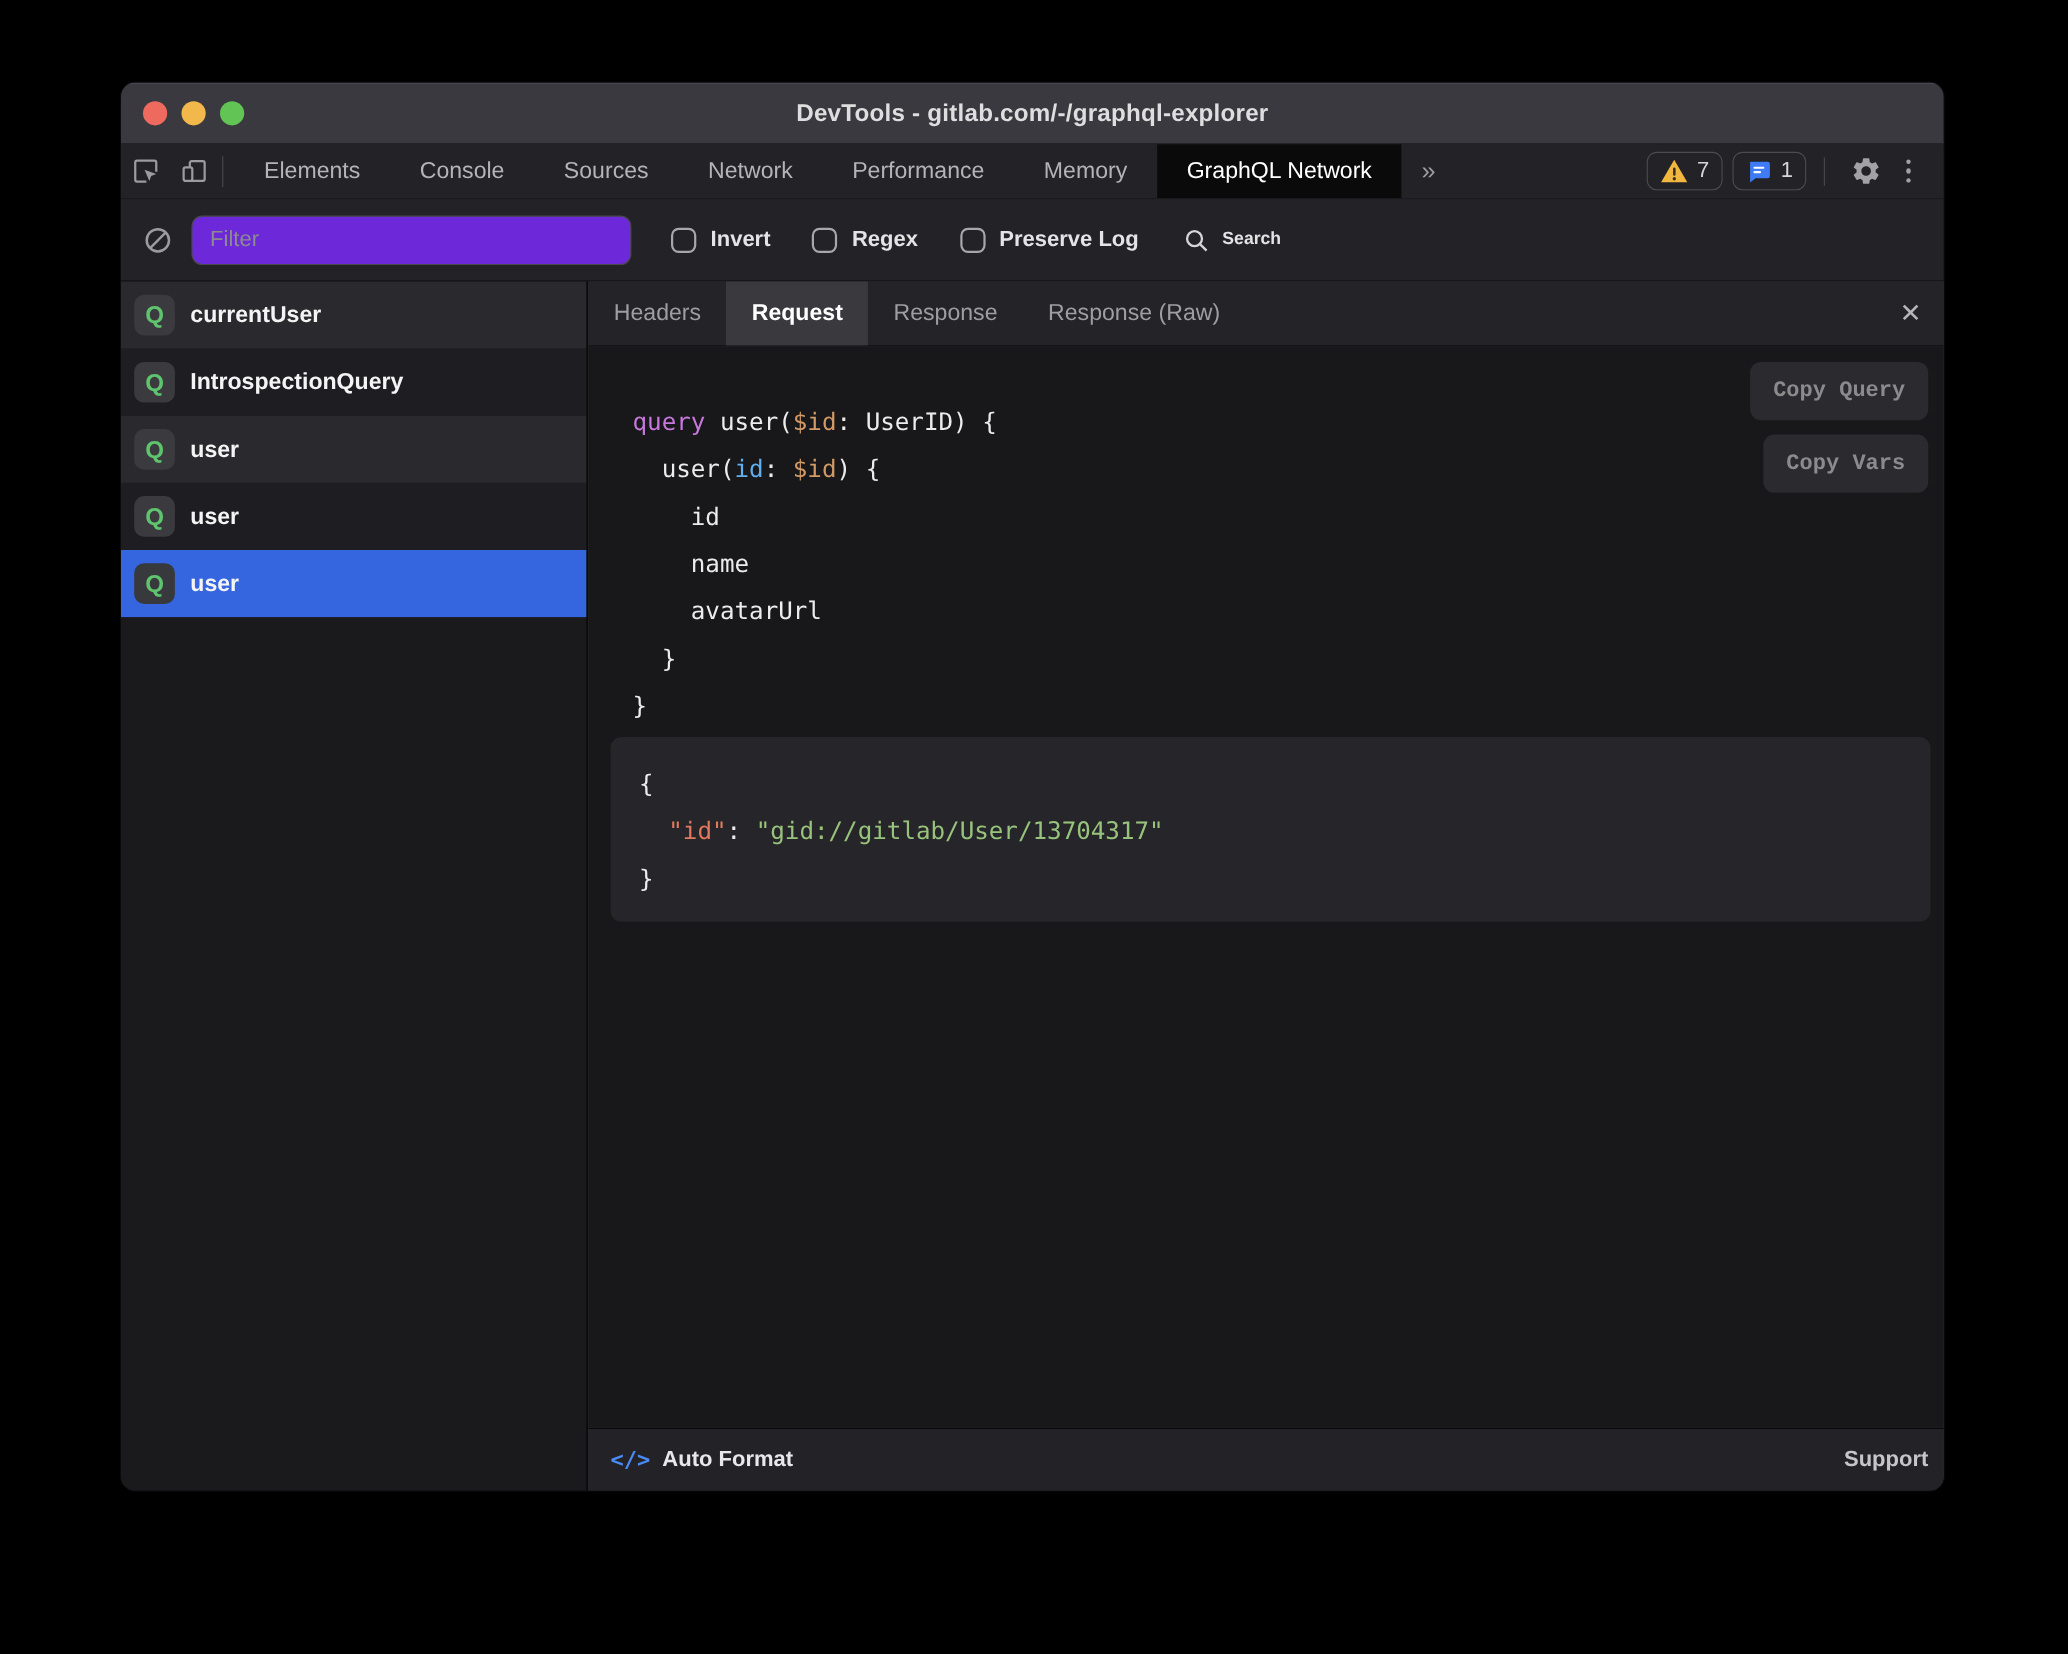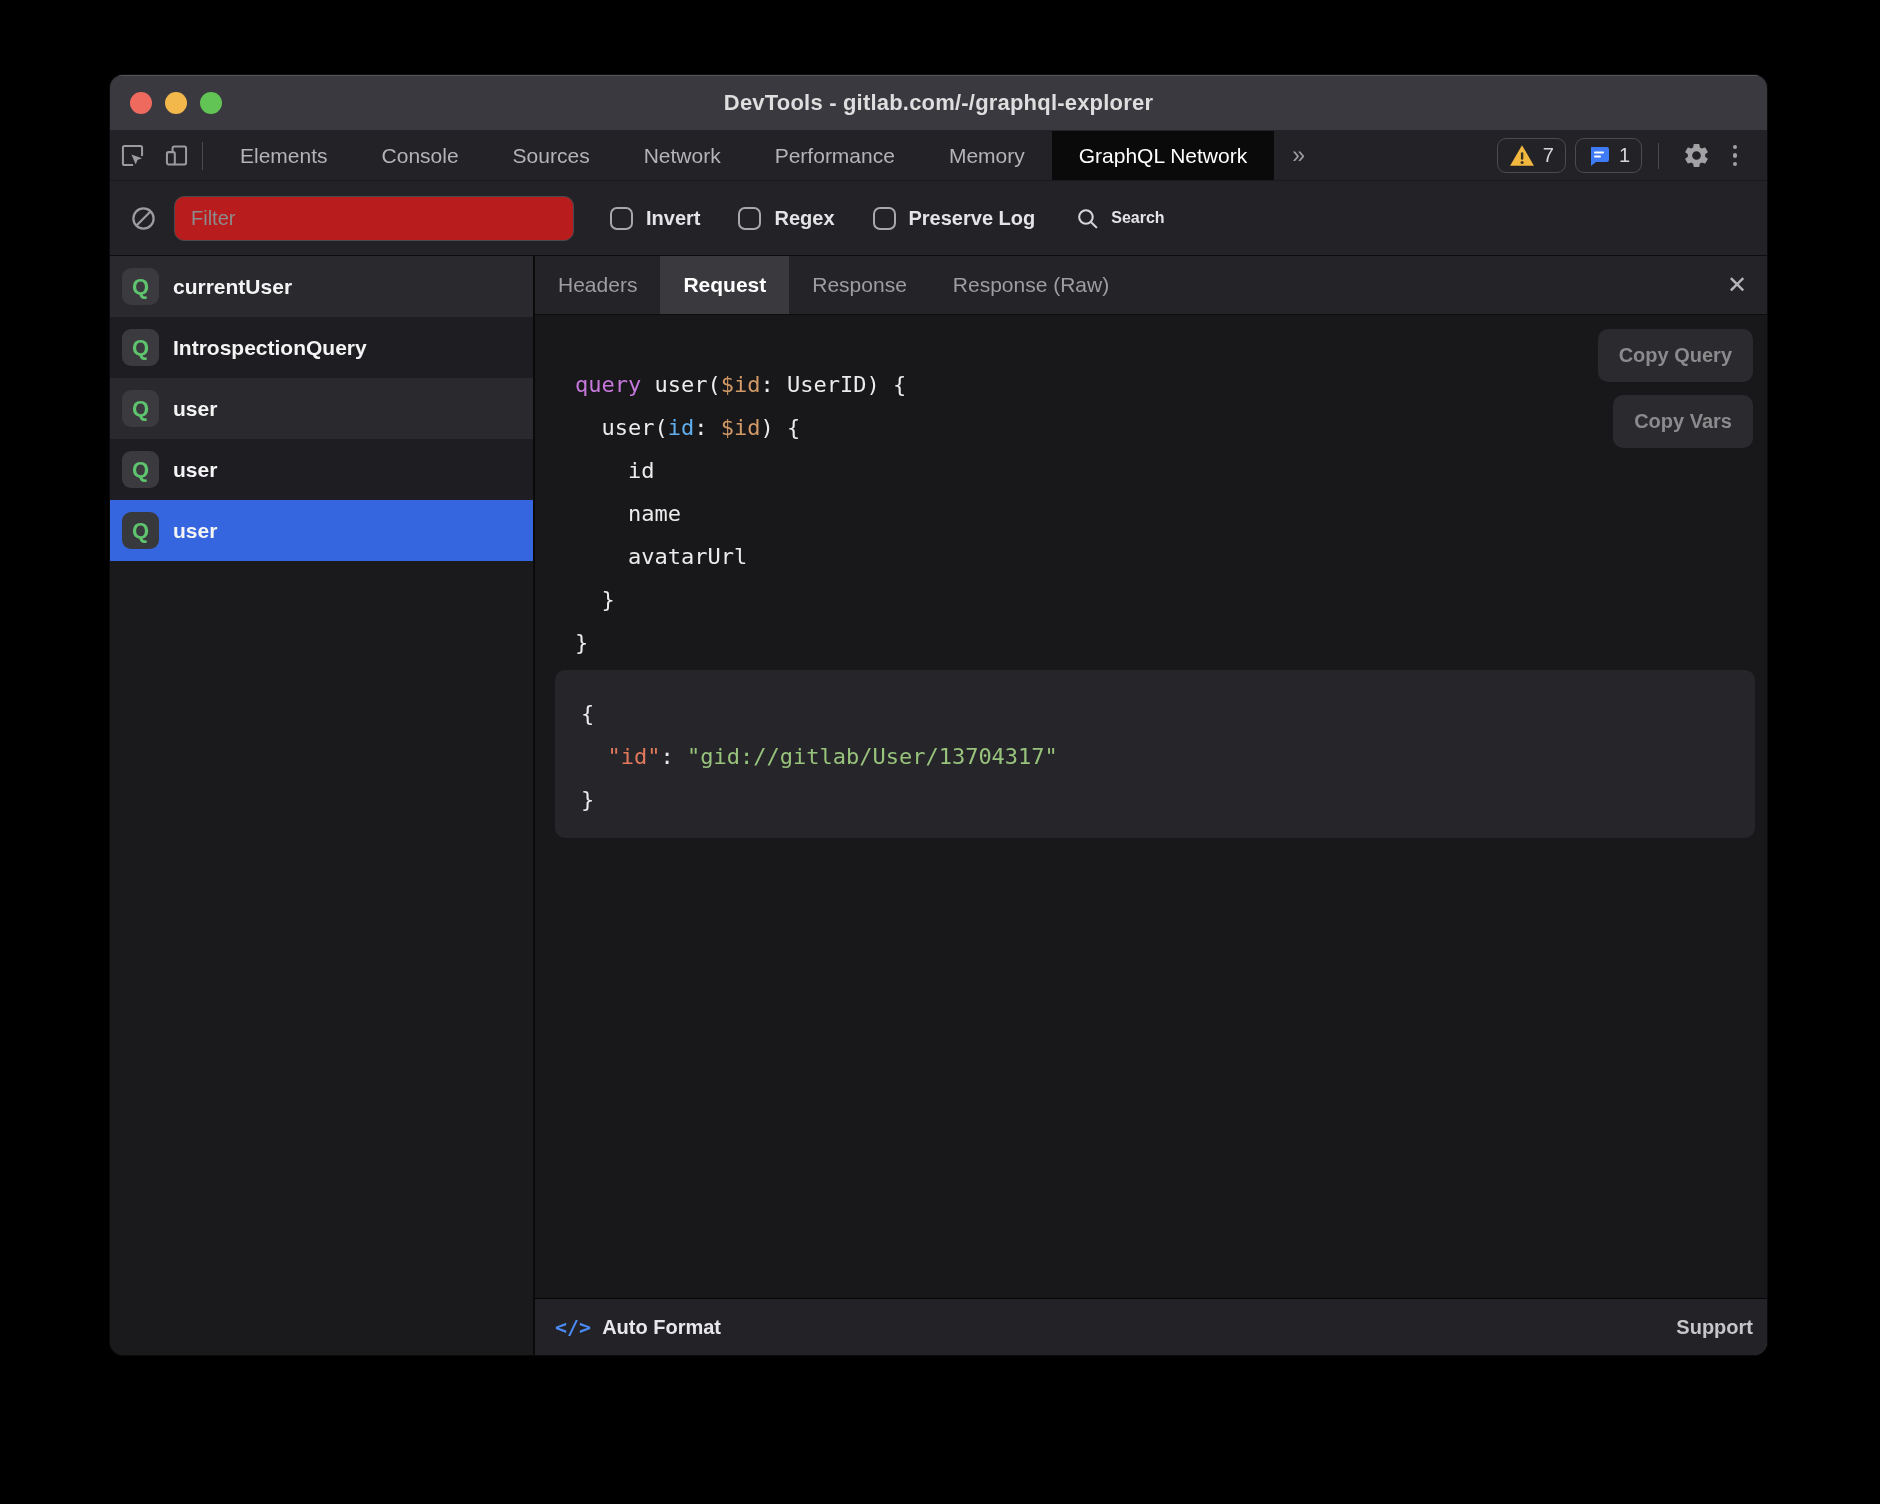--- a/index.html
+++ b/index.html
@@ -40,21 +40,21 @@
            font-size:20px; font-family:"Liberation Sans", sans-serif; cursor:pointer; margin-left:9px; }
   .vsep2 { width:1px; height:26px; background:#4a494d; margin:0 16px; }
   .kebab { flex-direction:column; gap:4px; width:36px; }
   .kebab i { width:4.5px; height:4.5px; border-radius:50%; background:#a2a2a4; }
   .gear-btn { width:42px; }
 
   
   .filterrow { height:75px; background:#232227; border-bottom:1px solid #0d0d0f;
                display:flex; align-items:center; padding:0 16px; }
   .filterrow .icon-btn { width:34px; }
-  .filter-input { margin-left:14px; width:400px; height:45px; background:#b91c1c;
+  .filter-input { margin-left:14px; width:400px; height:45px; background:#6d28d9;
                   border:1px solid #4a494d; border-radius:10px; color:#e2e2e4;
                   font-size:20px; padding:0 16px; outline:none; font-family:"Liberation Sans", sans-serif; }
   .filter-input::placeholder { color:#8c8c8e; }
   .checks { display:flex; align-items:center; margin-left:36px; gap:38px; }
   .check { display:flex; align-items:center; gap:13px; cursor:pointer; }
   .box { width:23px; height:23px; border:2px solid #a8a8aa; border-radius:7px; background:transparent; }
   .check-label { color:#e4e4e6; font-size:20px; font-weight:700; }
   .search-group { margin-left:40px; display:flex; align-items:center; gap:11px; background:none; border:none;
                   color:#e4e4e6; font-size:16px; font-weight:700; font-family:"Liberation Sans", sans-serif; cursor:pointer; }
 
@@ -88,21 +88,21 @@
   .tok-var { color:var(--cvar); }
   .tok-attr{ color:var(--cattr); }
   .tok-pl  { color:var(--cpl); }
   .tok-key { color:var(--ckey); }
   .tok-str { color:var(--cstr); }
 
   .copy-btns { position:absolute; top:14px; right:14px; display:flex; flex-direction:column;
                align-items:flex-end; gap:13px; }
   .copy-btns button { background:#2b2a2e; border:none; border-radius:10px; color:#8b8b8d;
                       font-size:20px; font-weight:700; padding:15px 21px; cursor:pointer;
-                      font-family:Liberation Sans, sans-serif; }
+                      font-family:Liberation Mono, monospace; }
 
   .vars-box { margin:6px 12px 0 -20px; height:168px; background:#262529; border-radius:10px;
               padding:22px 0 0 26px; }
 
   .panel-footer { height:57px; background:#232226; border-top:1px solid #060607;
                   display:flex; align-items:center; padding:0 14px 0 20px; }
   .fmt { display:flex; align-items:center; gap:11px; background:none; border:none; cursor:pointer;
          color:#e8e8ea; font-size:20px; font-weight:700; font-family:"Liberation Sans", sans-serif; }
   .fmt-icon { color:var(--fmtblue); font-family:"DejaVu Sans Mono", monospace; font-size:20px; font-weight:700; }
   .support { margin-left:auto; background:none; border:none; color:#c6c6c8; font-size:20px;

